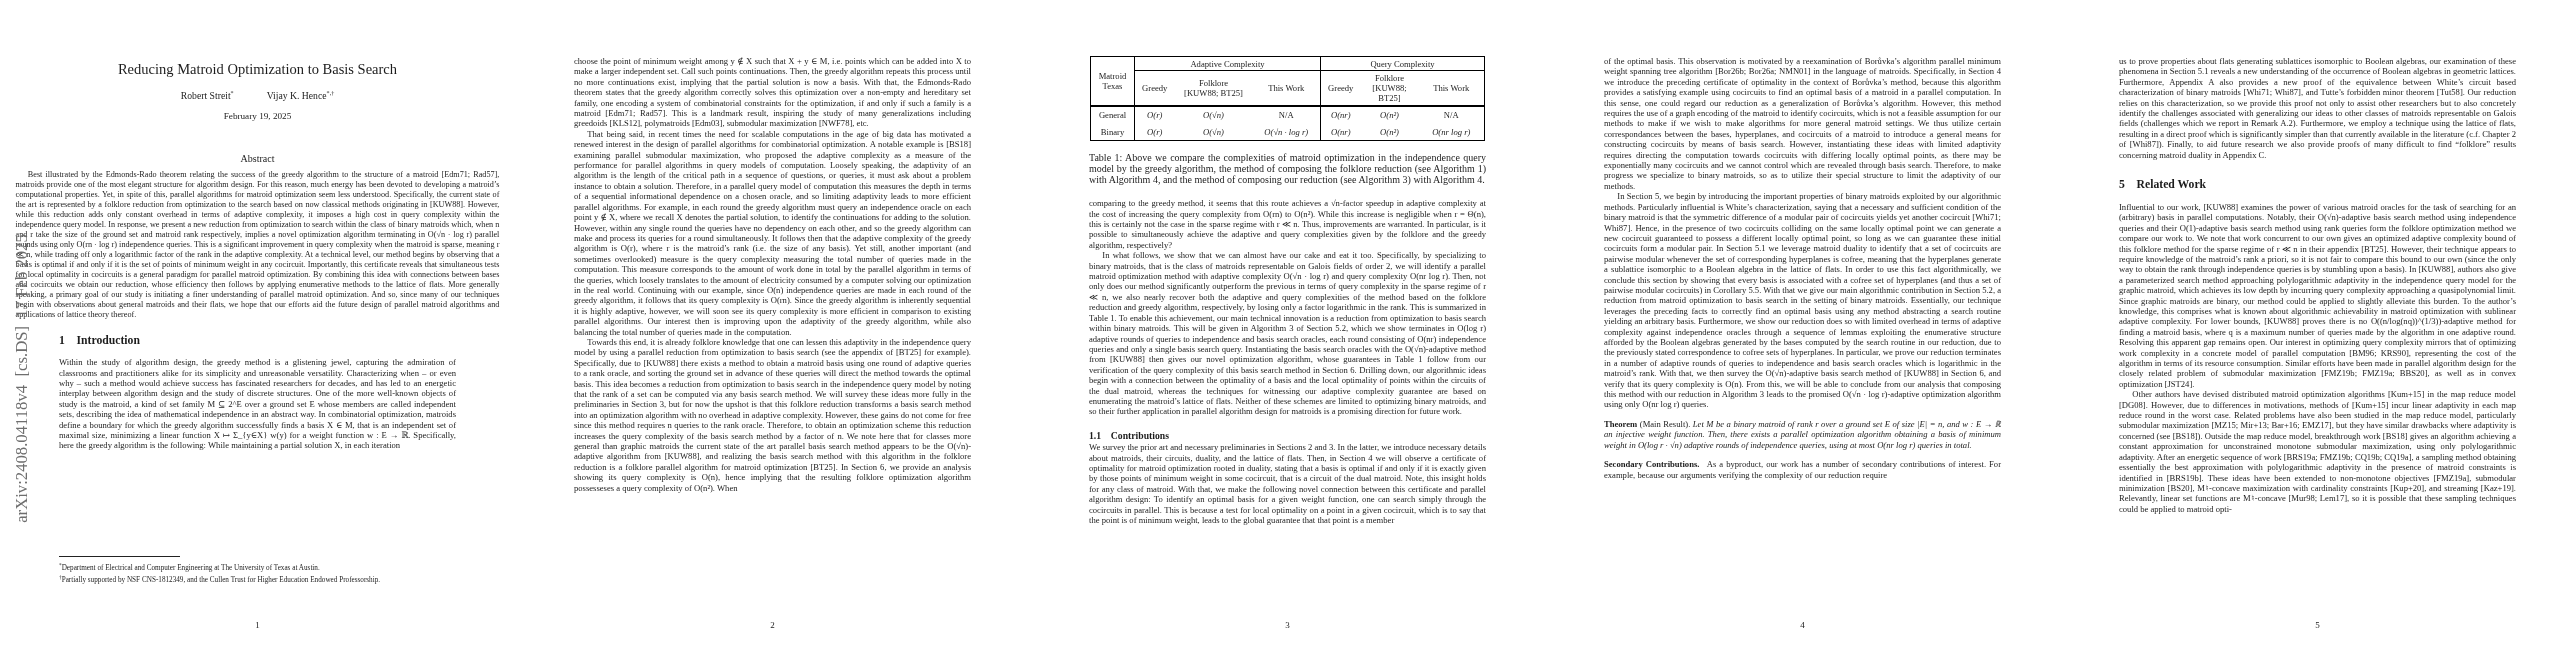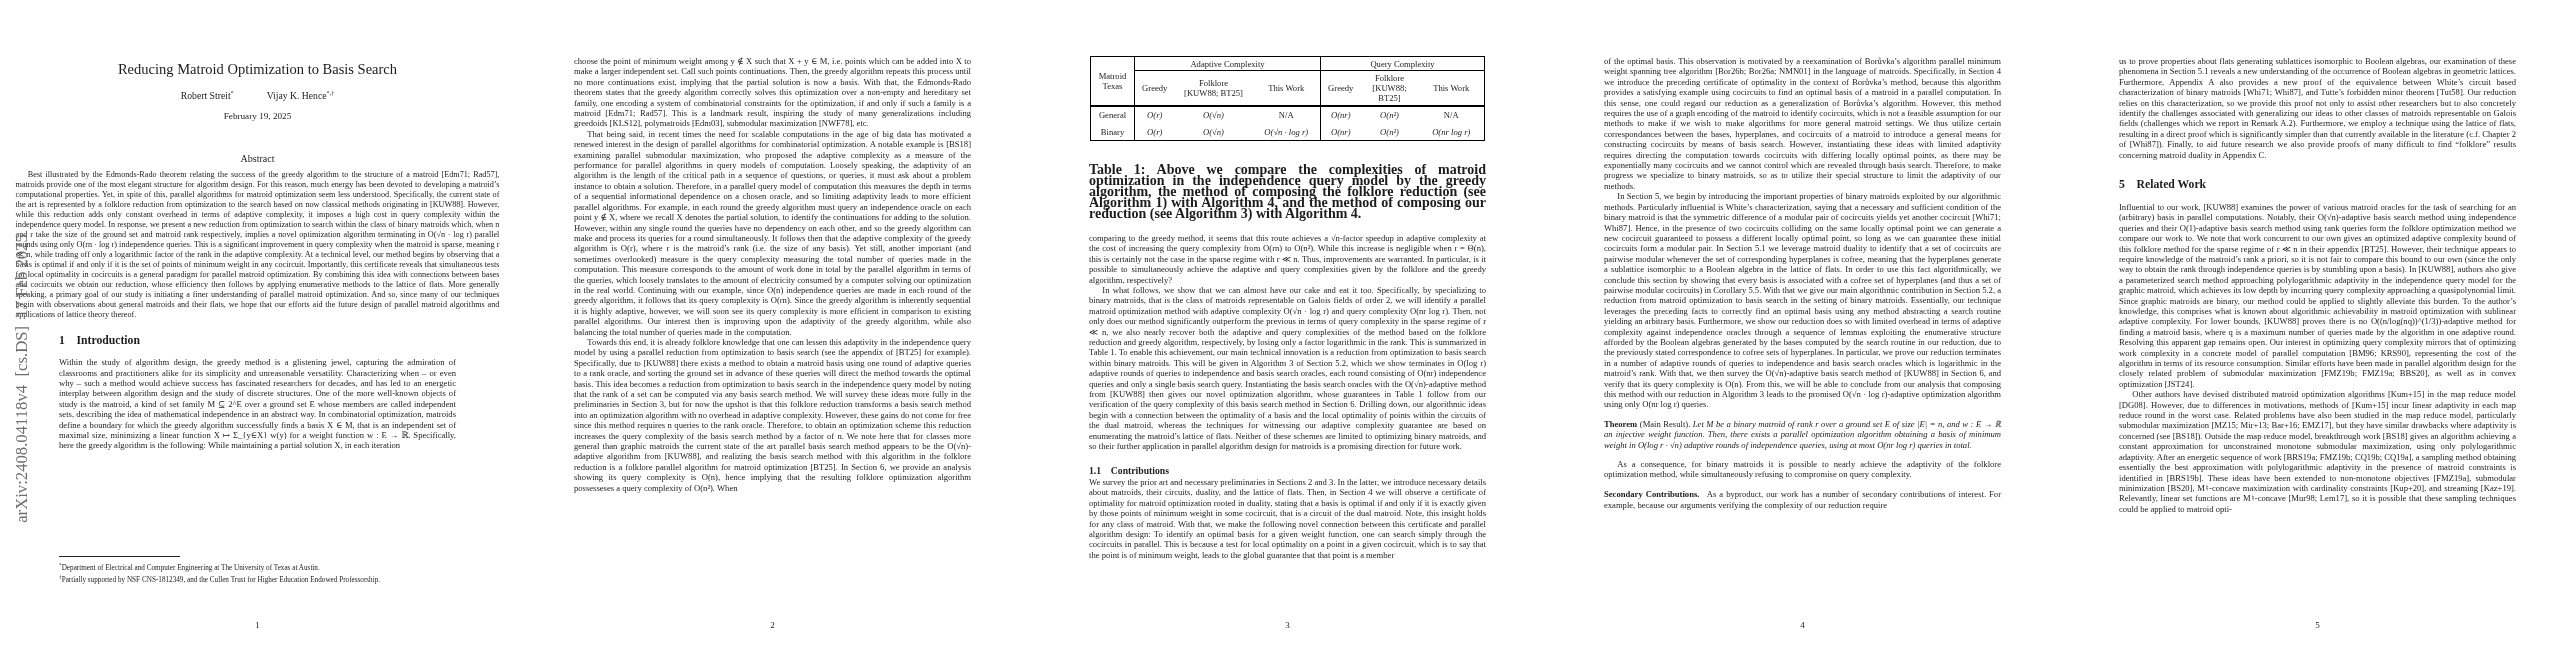--- a/index.html
+++ b/index.html
@@ -54,21 +54,21 @@
   table.cmp th, table.cmp td {
     font-weight:normal; text-align:center; vertical-align:middle; padding:1.7px 2.2px;
   }
   .prewrap { white-space:pre-line; }
   .vl { border-left:0.7px solid #000; }
   .group-h { border-bottom:0.7px solid #000; padding:2.8px 2.2px; }
   .dbl-below { border-bottom:2.2px double #000; }
   .bold { font-weight:bold; }
   .mathcell { font-style:italic; }
   tbody.tb th, tbody.tb td { padding:3.3px 2.2px; }
-  .caption { margin-top:23px; font-size:14px; line-height:11px; text-align:justify;font-weight:bold; }
+  .caption { margin-top:11px; font-size:10px; line-height:11px; text-align:justify; }
   .after-caption { margin-top:13.3px !important; }
 
   
   .theorem { margin-top:9px !important; text-indent:0; }
   .theorem .thm-label { font-weight:bold; }
   .theorem .thm-body { font-style:italic; }
   .secondary { margin-top:9.4px !important; text-indent:0; }
   .secondary .run-in { font-weight:bold; }
 
   
@@ -186,21 +186,20 @@
     <div class="page-number">3</div>
   </div>
 
   <div class="page">
     <div class="content pad-top">
       <p class="body-par">of the optimal basis. This observation is motivated by a reexamination of Borůvka’s algorithm parallel minimum weight spanning tree algorithm [Bor26b; Bor26a; NMN01] in the language of matroids. Specifically, in Section 4 we introduce the preceding certificate of optimality in the context of Borůvka’s method, because this algorithm provides a satisfying example using cocircuits to find an optimal basis of a matroid in a parallel computation. In this sense, one could regard our reduction as a generalization of Borůvka’s algorithm. However, this method requires the use of a graph encoding of the matroid to identify cocircuits, which is not a feasible assumption for our methods to make if we wish to make algorithms for more general matroid settings. We thus utilize certain correspondances between the bases, hyperplanes, and cocircuits of a matroid to introduce a general means for constructing cocircuits by means of basis search. However, instantiating these ideas with limited adaptivity requires directing the computation towards cocircuits with differing locally optimal points, as there may be exponentially many cocircuits and we cannot control which are revealed through basis search. Therefore, to make progress we specialize to binary matroids, so as to utilize their special structure to limit the adaptivity of our methods.</p>
       <p class="body-par indent">In Section 5, we begin by introducing the important properties of binary matroids exploited by our algorithmic methods. Particularly influential is White’s characterization, saying that a necessary and sufficient condition of the binary matroid is that the symmetric difference of a modular pair of cocircuits yields yet another cocircuit [Whi71; Whi87]. Hence, in the presence of two cocircuits colliding on the same locally optimal point we can generate a new cocircuit guaranteed to possess a different locally optimal point, so long as we can guarantee these initial cocircuits form a modular pair. In Section 5.1 we leverage matroid duality to identify that a set of cocircuits are pairwise modular whenever the set of corresponding hyperplanes is cofree, meaning that the hyperplanes generate a sublattice isomorphic to a Boolean algebra in the lattice of flats. In order to use this fact algorithmically, we conclude this section by showing that every basis is associated with a cofree set of hyperplanes (and thus a set of pairwise modular cocircuits) in Corollary 5.5. With that we give our main algorithmic contribution in Section 5.2, a reduction from matroid optimization to basis search in the setting of binary matroids. Essentially, our technique leverages the preceding facts to correctly find an optimal basis using any method abstracting a search routine yielding an arbitrary basis. Furthermore, we show our reduction does so with limited overhead in terms of adaptive complexity against independence oracles through a sequence of lemmas exploiting the enumerative structure afforded by the Boolean algebras generated by the bases computed by the search routine in our reduction, due to the previously stated correspondence to cofree sets of hyperplanes. In particular, we prove our reduction terminates in a number of adaptive rounds of queries to independence and basis search oracles which is logarithmic in the matroid’s rank. With that, we then survey the O(√n)-adaptive basis search method of [KUW88] in Section 6, and verify that its query complexity is O(n). From this, we will be able to conclude from our analysis that composing this method with our reduction in Algorithm 3 leads to the promised O(√n · log r)-adaptive optimization algorithm using only O(nr log r) queries.</p>
 
       <p class="body-par theorem"><span class="thm-label">Theorem</span><span> (Main Result). </span><span class="thm-body">Let M be a binary matroid of rank r over a ground set E of size |E| = n, and w : E → ℝ an injective weight function. Then, there exists a parallel optimization algorithm obtaining a basis of minimum weight in O(log r · √n) adaptive rounds of independence queries, using at most O(nr log r) queries in total.</span></p>
 
-      <p class="body-par indent theorem">As a consequence, for binary matroids it is possible to nearly achieve the adaptivity of the folklore optimization method, while simultaneously refusing to compromise on query complexity.</p>
 
       <p class="body-par secondary"><span class="run-in">Secondary Contributions.</span><span>  As a byproduct, our work has a number of secondary contributions of interest. For example, because our arguments verifying the complexity of our reduction require</span></p>
     </div>
     <div class="page-number">4</div>
   </div>
 
   <div class="page">
     <div class="content pad-top">
       <p class="body-par">us to prove properties about flats generating sublattices isomorphic to Boolean algebras, our examination of these phenomena in Section 5.1 reveals a new understanding of the occurrence of Boolean algebras in geometric lattices. Furthermore, Appendix A also provides a new proof of the equivalence between White’s circuit based characterization of binary matroids [Whi71; Whi87], and Tutte’s forbidden minor theorem [Tut58]. Our reduction relies on this characterization, so we provide this proof not only to assist other researchers but to also concretely identify the challenges associated with generalizing our ideas to other classes of matroids representable on Galois fields (challenges which we report in Remark A.2). Furthermore, we employ a technique using the lattice of flats, resulting in a direct proof which is significantly simpler than that currently available in the literature (c.f. Chapter 2 of [Whi87]). Finally, to aid future research we also provide proofs of many difficult to find “folklore” results concerning matroid duality in Appendix C.</p>
       <h2 class="section" style="margin-top:18px;">5 Related Work</h2>

